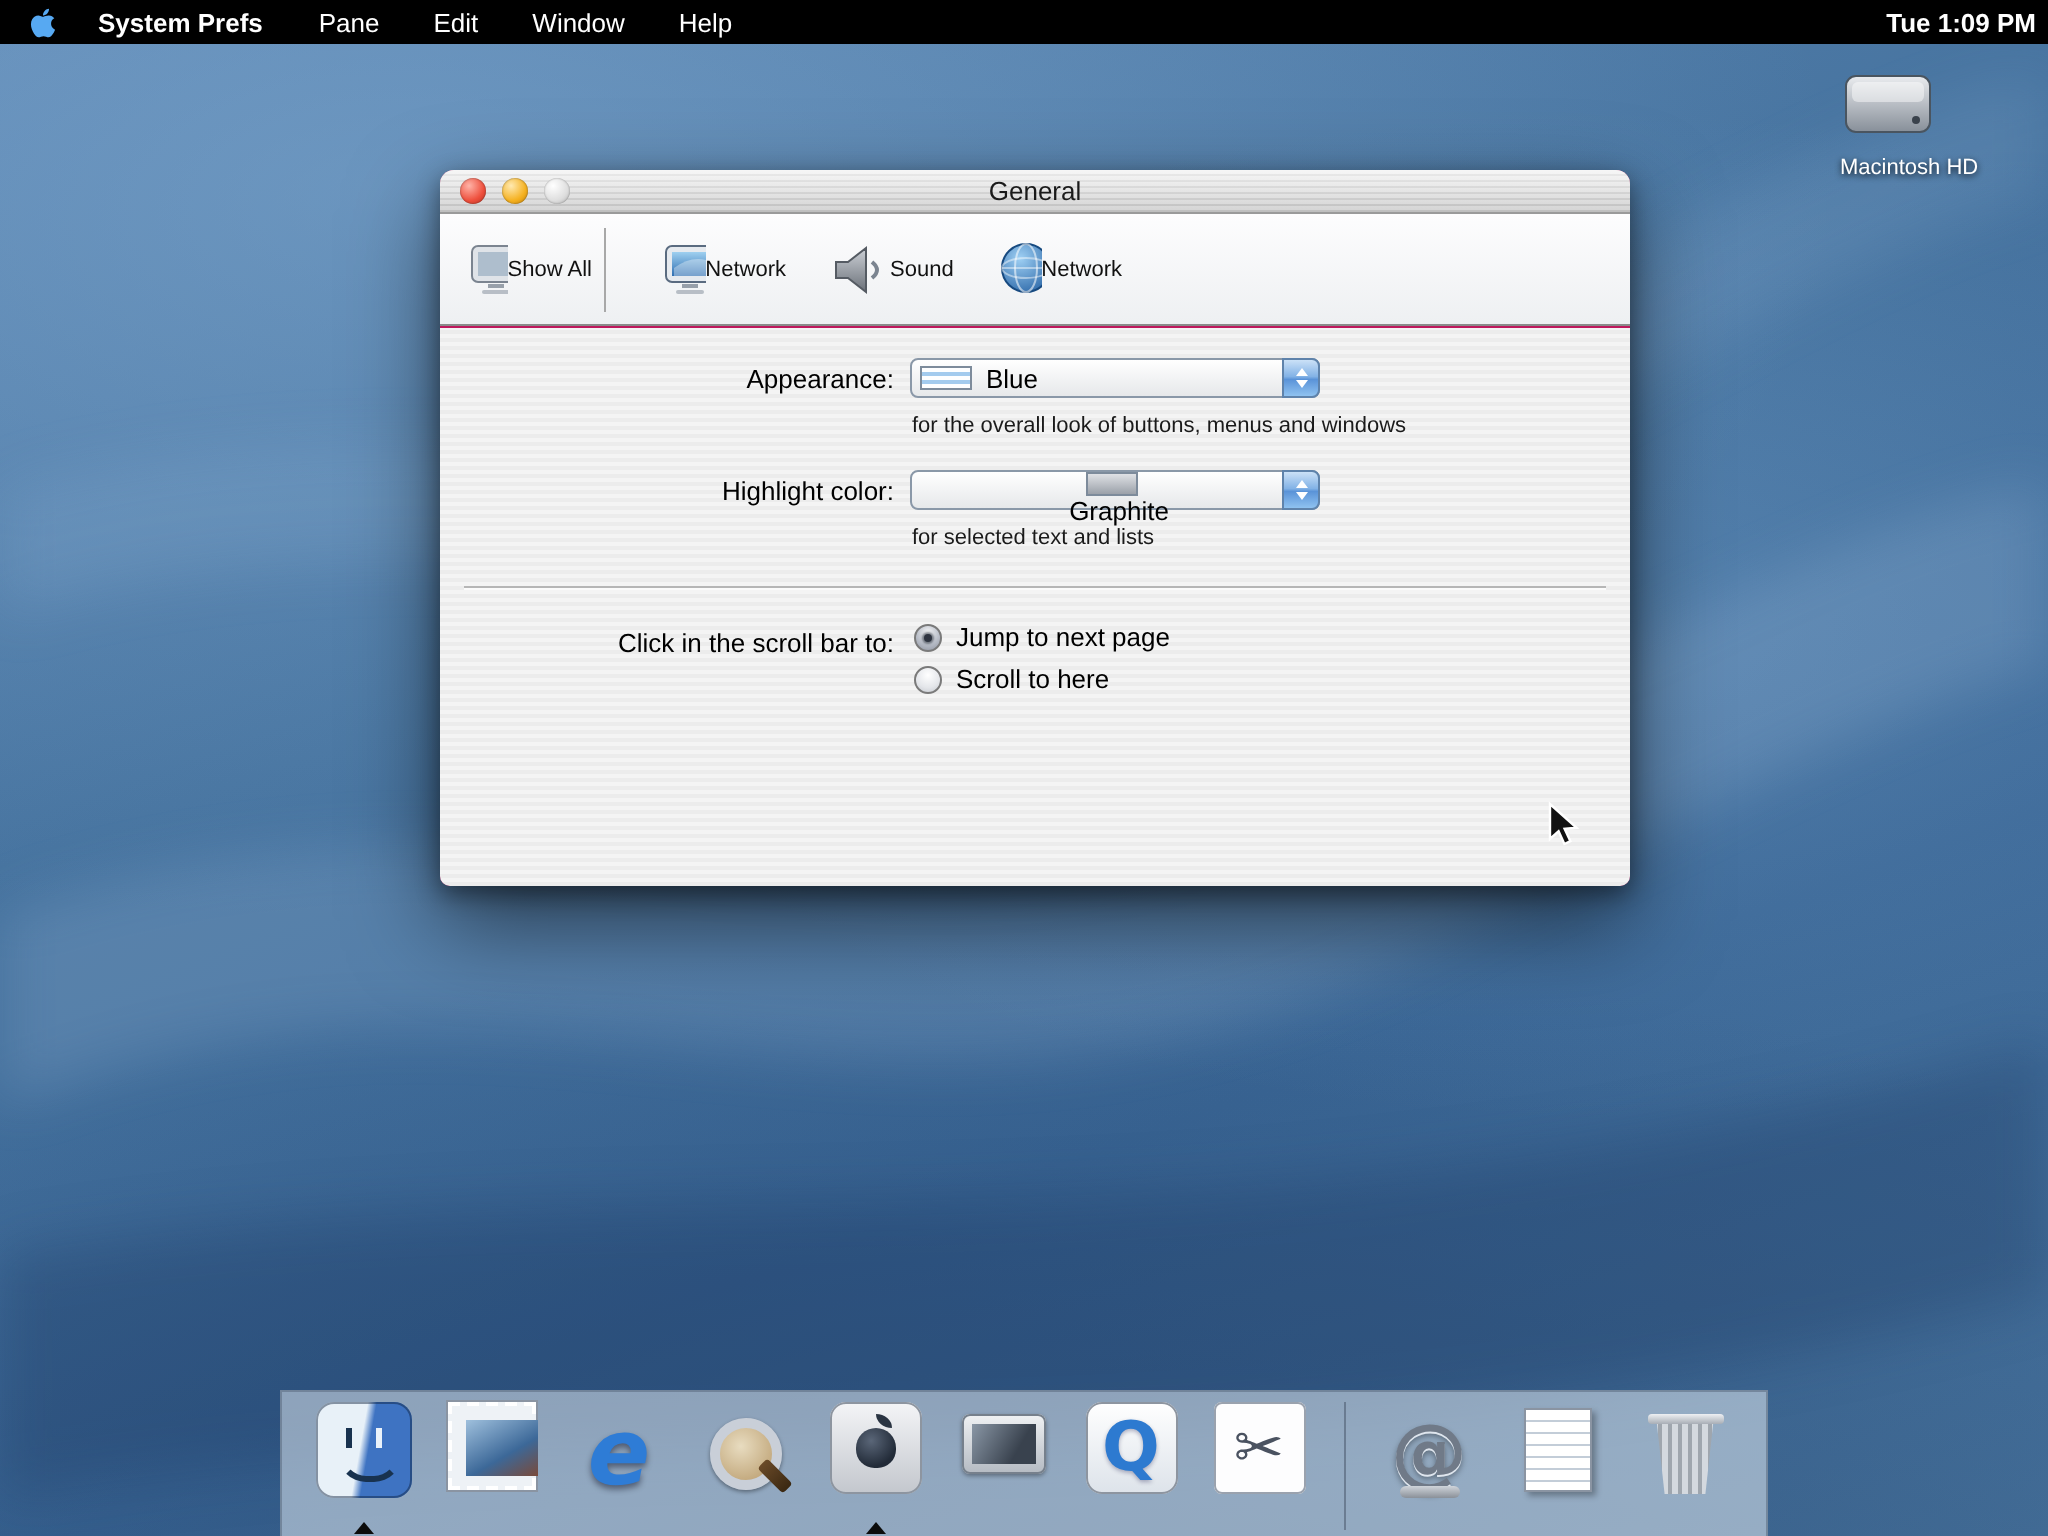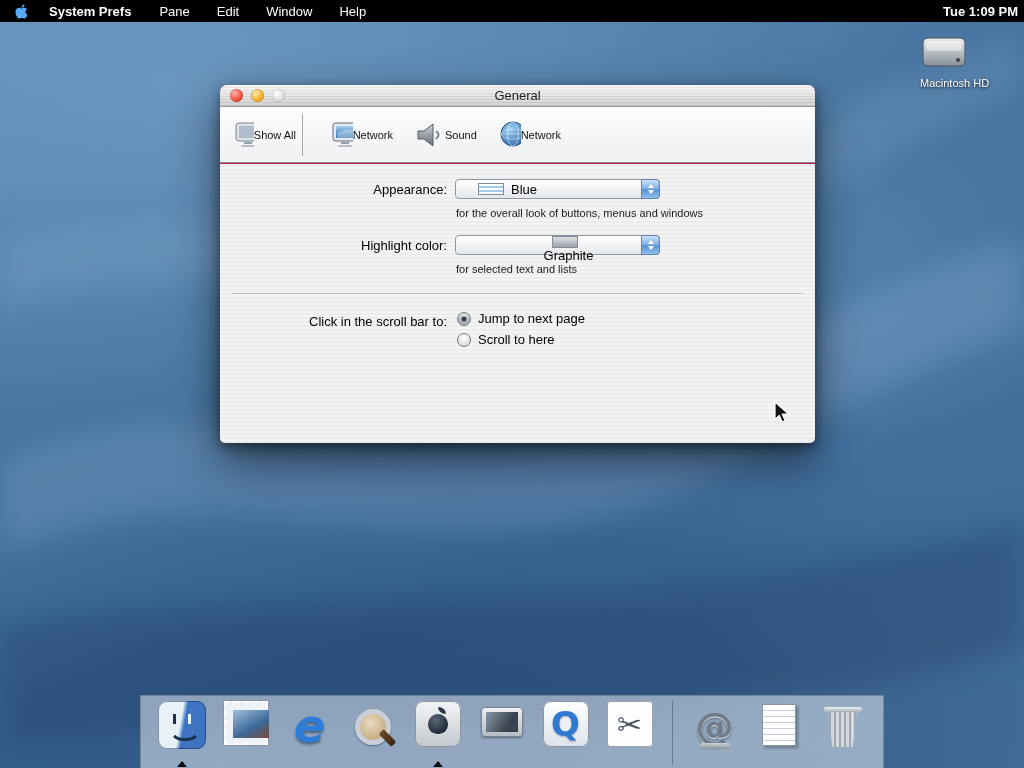--- a/index.html
+++ b/index.html
@@ -79,21 +79,21 @@
   .content {
     position:absolute; top:79px; left:0; right:0; bottom:0;
     border-radius:0 0 5px 5px;
     background:repeating-linear-gradient(0deg,#ececec 0 2px,#f4f4f4 2px 4px);
   }
   .row-label { position:absolute; left:0; width:227px; text-align:right; font-size:13px; color:#000; }
   .popup {
     position:absolute; left:235px; width:205px; height:20px;
     background:linear-gradient(#ffffff,#e6e8ea);
     border:1px solid #8a98a8; border-radius:4px;
-    display:flex; align-items:center; padding-left:22px;
+    display:flex; align-items:center; padding-left:4px;
     font-size:13px; color:#000;
   }
   .pop-swatch { width:26px; height:12px; border:1px solid #7d8b9b; margin-right:7px; flex:none; }
   .sw-blue { background:repeating-linear-gradient(180deg,#fdfeff 0 2px,#a3cbee 2px 4px); }
   .sw-graphite { background:linear-gradient(#dfe1e5,#9ba1a9); }
   .pop-arrows {
     position:absolute; right:-1px; top:-1px; bottom:-1px; width:19px;
     border-radius:0 4px 4px 0; border:1px solid #5f83ab;
     background:linear-gradient(#cbe1f7,#82b2e6 46%,#5a93d8 54%,#8fc2f0);
     display:flex; flex-direction:column; align-items:center; justify-content:center; gap:2px;

